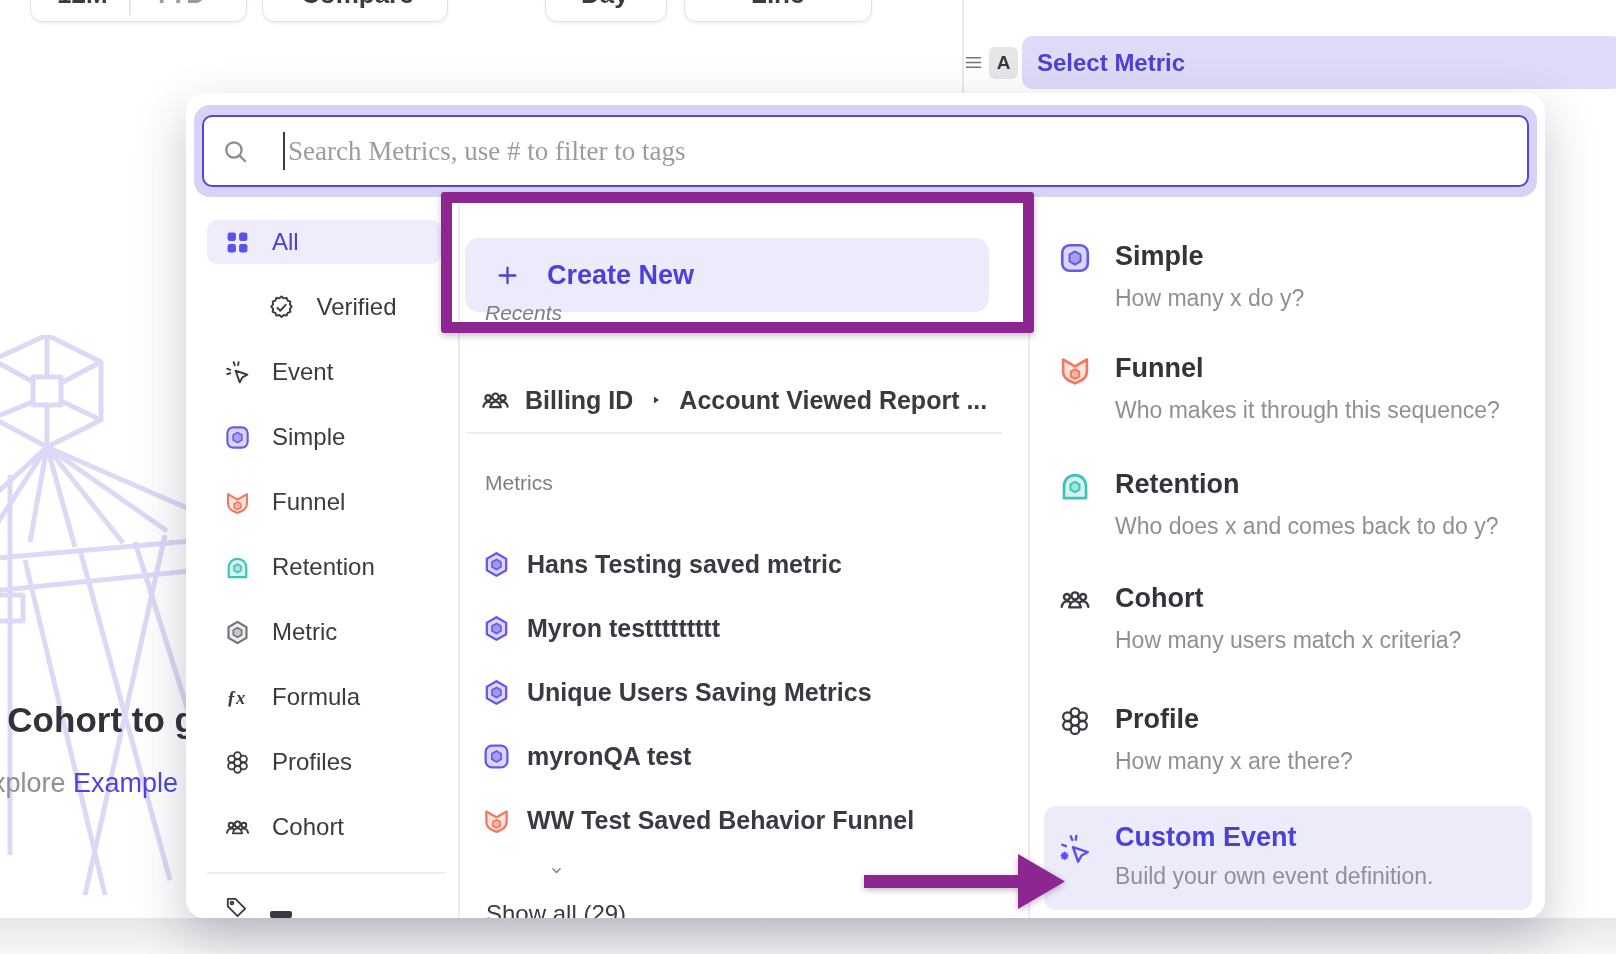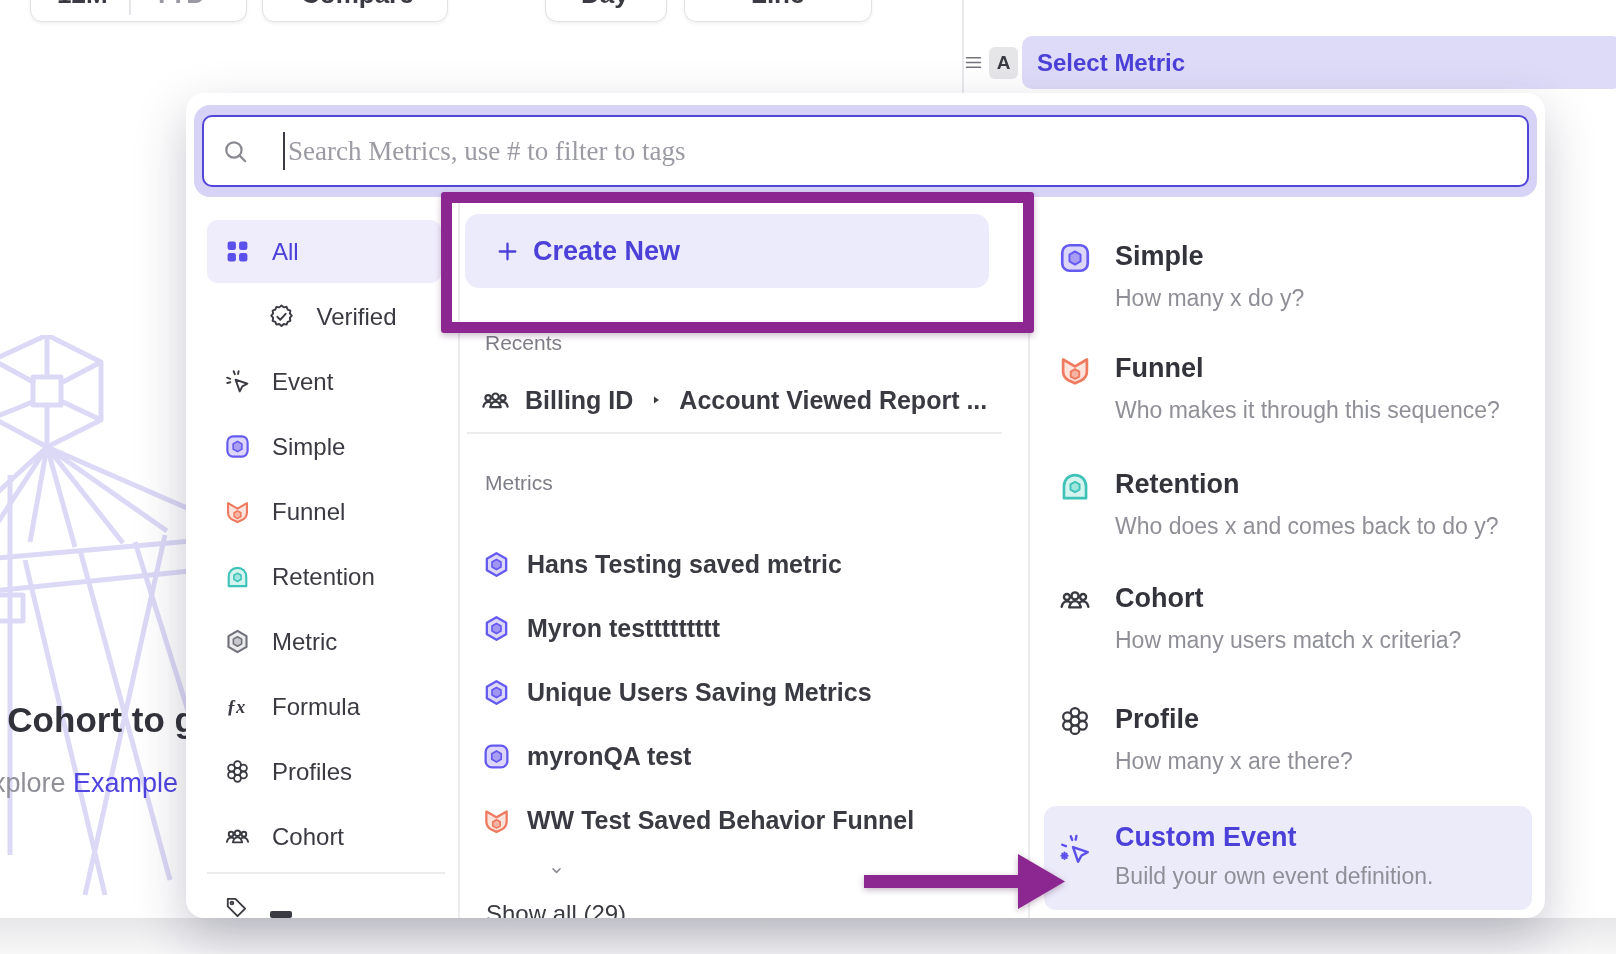--- a/index.html
+++ b/index.html
@@ -49,40 +49,40 @@
   .search-box .icon { width:27px; height:27px; color:#8a8a93; }
   .fake-caret { width:2px; height:38px; background:#3a3a42; margin-left:34px; }
   .search-input { border:none; outline:none; flex:1; height:60px; font-size:27px; margin-left:3px;
     font-family:Liberation Serif, serif; color:#3a3a42; background:transparent; }
   .search-input::placeholder { color:#9b9ba4; }
 
   .col-divider { position:absolute; top:104px; bottom:0; width:1.5px; background:#ececef; }
   .col-divider.c1 { left:272px; } .col-divider.c2 { left:842px; }
 
   
-  .side-item { position:absolute; left:21px; width:234px; height:63px; border-radius:10px;
+  .side-item { position:absolute; left:21px; width:234px; height:44px; border-radius:10px;
     display:flex; align-items:center; padding-left:17px; gap:21px; cursor:pointer; }
   .side-item .icon { width:27px; height:27px; color:#3a3a42; }
   .side-item .lbl { font-size:24px; font-weight:500; color:#3a3a42; }
   .side-item.selected { background:#efedfc; }
   .side-item.selected .lbl { color:#4b40d8; }
   .ic-grid, .ic-custom-event { color:#5b50ea !important; }
   .side-sep { position:absolute; left:21px; top:779px; width:238px; height:1.5px; background:#ececef; }
   .side-partial { position:absolute; left:38px; top:801px; display:flex; align-items:center; gap:20px; }
   .side-partial .icon { width:26px; height:26px; color:#3a3a42; }
   .side-partial .stub { width:22px; height:7px; background:#3a3a42; border-radius:2px; margin-top:14px; }
 
   
-  .create-btn { position:absolute; left:279px; top:121px; width:524px; height:74px; border-radius:14px;
-    background:#ecebfc; display:flex; align-items:center; padding-left:30px; gap:13px; cursor:pointer; }
+  .create-btn { position:absolute; left:279px; top:145px; width:524px; height:74px; border-radius:14px;
+    background:#ecebfc; display:flex; align-items:center; padding-left:30px; gap:27px; cursor:pointer; }
   .create-btn .icon { width:25px; height:25px; color:#4b40d8; }
   .create-btn span { font-size:27px; font-weight:600; color:#4b40d8; }
 
   .sect-label { position:absolute; left:299px; font-size:21px; font-weight:500; color:#7d7d87; }
-  .recents-label { top:238px; } .metrics-label { top:378px; }
+  .recents-label { top:208px;font-style:italic; } .metrics-label { top:378px; }
 
   .recent-row { position:absolute; left:294px; top:285px; height:44px; display:flex; align-items:center; gap:14px; cursor:pointer;text-align:center; }
   .recent-row .icon { width:31px; height:31px; color:#3a3a42; }
   .recent-row .txt { font-size:25px; font-weight:600; color:#3a3a42; white-space:nowrap; }
   .recent-row .sep { width:14px; height:14px; color:#3a3a42; margin:0 2px; }
 
   .mid-divider { position:absolute; left:281px; top:339px; width:535px; height:1.5px; background:#ececef; }
 
   .metric-row { position:absolute; left:296px; height:44px; display:flex; align-items:center; gap:16px; cursor:pointer; }
   .metric-row .icon { width:29px; height:29px; }

